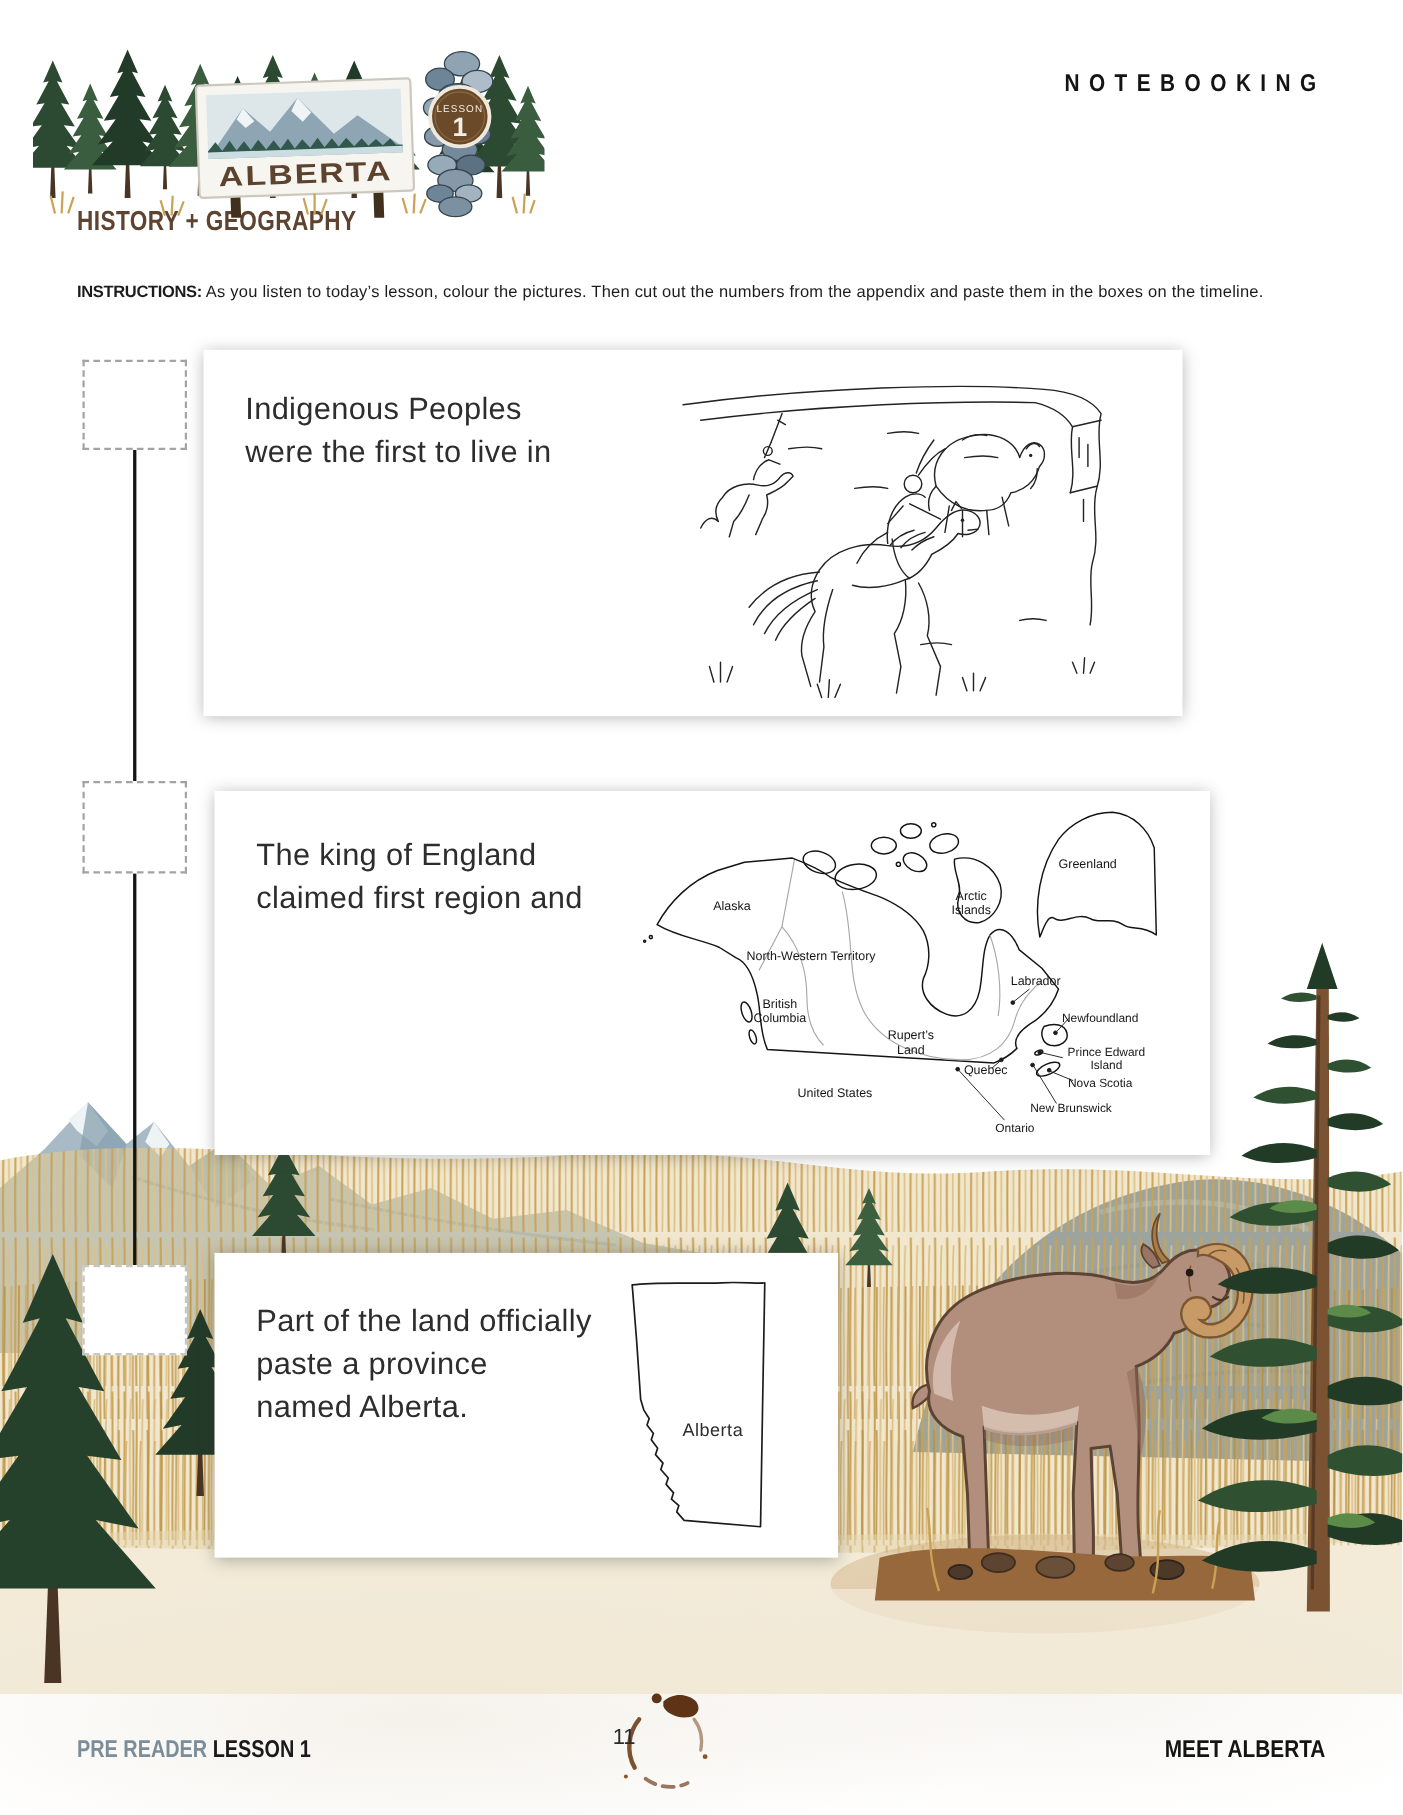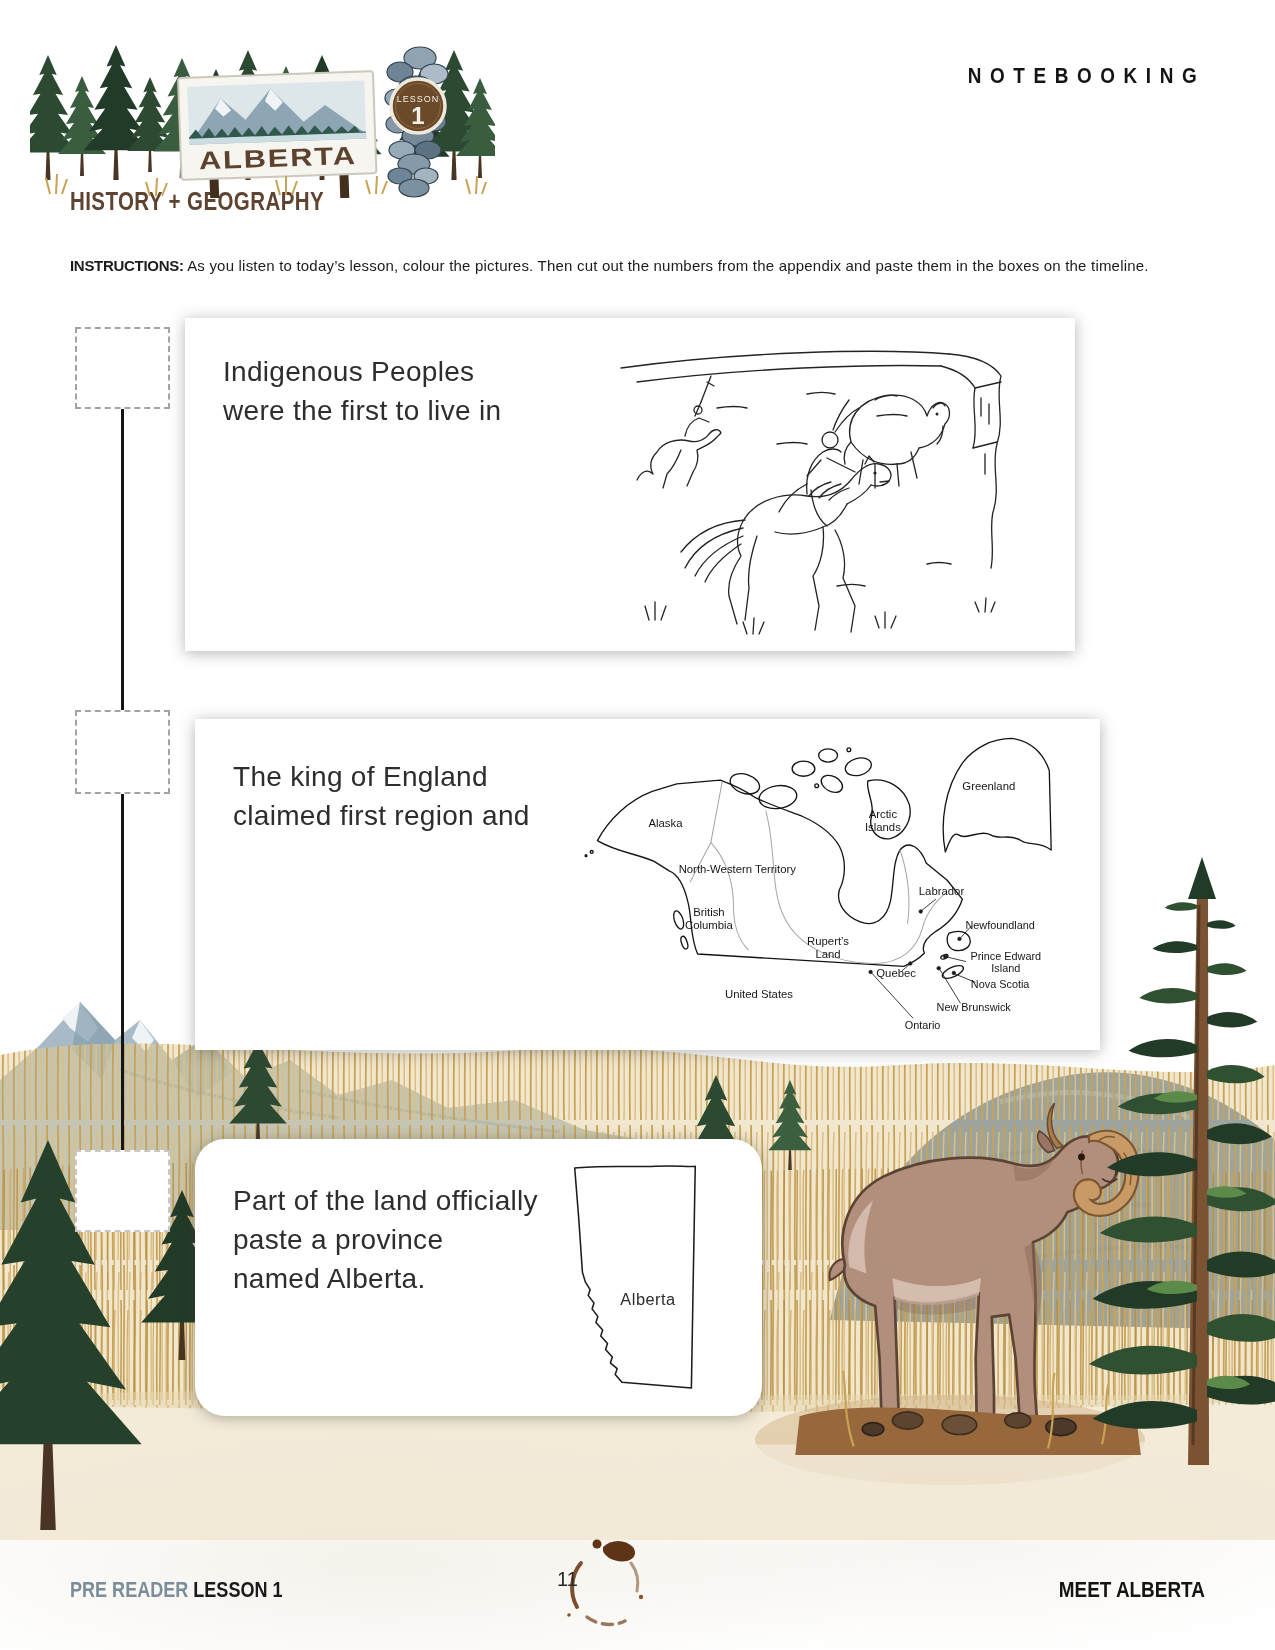--- a/index.html
+++ b/index.html
@@ -344,21 +344,21 @@
       <text class="map-label2" x="446" y="244" text-anchor="middle">Prince Edward</text>
       <text class="map-label2" x="446" y="257" text-anchor="middle">Island</text>
       <text class="map-label" x="330" y="262" text-anchor="middle">Quebec</text>
       <text class="map-label2" x="440" y="274" text-anchor="middle">Nova Scotia</text>
       <text class="map-label" x="185" y="284" text-anchor="middle">United States</text>
       <text class="map-label2" x="412" y="298" text-anchor="middle">New Brunswick</text>
       <text class="map-label2" x="358" y="317" text-anchor="middle">Ontario</text>
     </svg>
   </div>
 
-  <div class="abs card" style="left:195px;top:1139px;width:552px;height:277px;border-radius:30px;">
+  <div class="abs card" style="left:195px;top:1139px;width:552px;height:277px;">
     <div class="card-text" style="top:42px;">
       <div>Part of the land officially</div>
       <div>paste a province</div>
       <div>named Alberta.</div>
     </div>
     <svg class="abs" style="left:372px;top:16px;" width="135" height="248" viewBox="0 0 140 250">
       <path d="M8,10 C30,7 62,9 92,8 C112,7 127,9 133,8 L131,120 L129,238 L57,232 L50,224 L52,218 L45,212 L47,206 L40,198 L42,192 L35,184 L37,178 L30,170 L32,164 L26,156 L28,150 L22,142 L24,136 L19,128 L16,118 L12,60 L8,10 Z" fill="none" stroke="#1c1c1c" stroke-width="1.6" stroke-linejoin="round"></path>
       <text x="84" y="152" text-anchor="middle" font-size="17" fill="#2d2d2d" letter-spacing="0.5">Alberta</text>
     </svg>
   </div>

